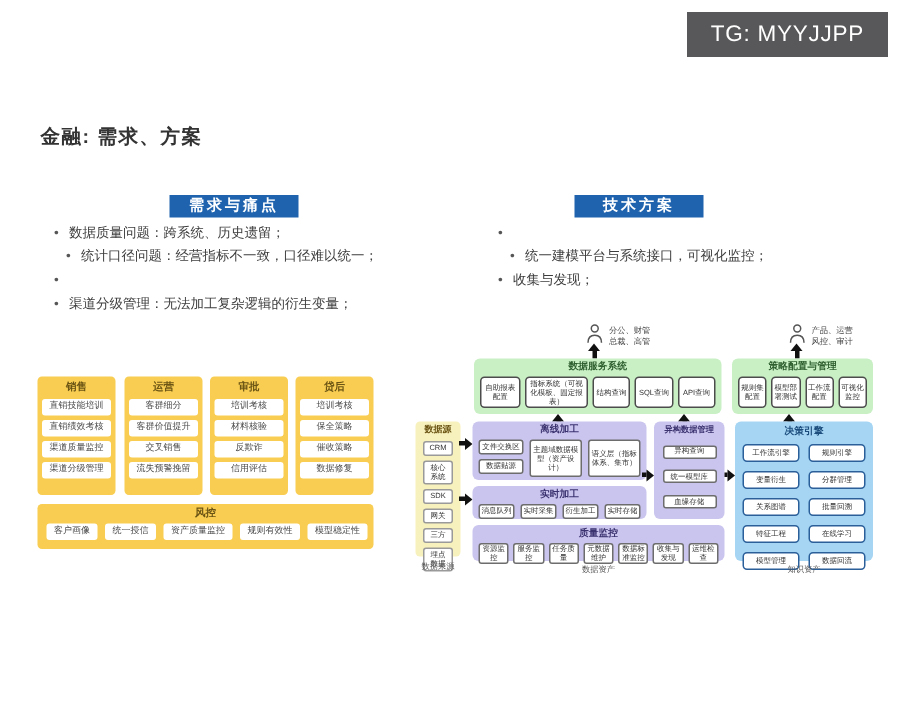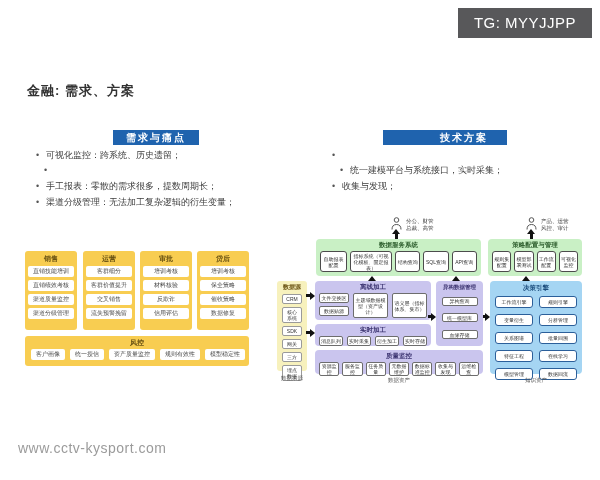--- a/index.html
+++ b/index.html
@@ -93,42 +93,42 @@
 <div class="stage">
 
   <div class="abs badge">TG: MYYJJPP</div>
 
   <div class="abs hdr-pill" style="left:113px;top:130px;width:86px;">需求与痛点</div>
 
   <div class="abs slide-title">金融: 需求、方案</div>
 
   <div class="abs bullet-line" style="left:36px;top:149px;width:285px;">
     <span class="bullet-dot">•</span>
-    <span>可视化监控：跨系统、历史遗留；</span>
+    <span>数据质量问题：跨系统、历史遗留；</span>
   </div>
   <div class="abs bullet-line" style="left:44px;top:164px;width:285px;">
     <span class="bullet-dot">•</span>
+    <span>统计口径问题：经营指标不一致，口径难以统一；</span>
   </div>
   <div class="abs bullet-line" style="left:36px;top:180px;width:285px;">
     <span class="bullet-dot">•</span>
-    <span>手工报表：零散的需求很多，提数周期长；</span>
   </div>
   <div class="abs bullet-line" style="left:36px;top:196px;width:285px;">
     <span class="bullet-dot">•</span>
     <span>渠道分级管理：无法加工复杂逻辑的衍生变量；</span>
   </div>
 
-  <div class="abs hdr-pill" style="left:383px;top:130px;width:86px;padding-left:38px;">技术方案</div>
+  <div class="abs hdr-pill" style="left:383px;top:130px;width:86px;">技术方案</div>
 
   <div class="abs bullet-line" style="left:332px;top:149px;width:250px;">
     <span class="bullet-dot">•</span>
   </div>
   <div class="abs bullet-line" style="left:340px;top:164px;width:250px;">
     <span class="bullet-dot">•</span>
-    <span>统一建模平台与系统接口，实时采集；</span>
+    <span>统一建模平台与系统接口，可视化监控；</span>
   </div>
   <div class="abs bullet-line" style="left:332px;top:180px;width:250px;">
     <span class="bullet-dot">•</span>
     <span>收集与发现；</span>
   </div>
 
   <div class="abs ycol" style="left:25px;top:251px;width:52px;height:79px;">
     <div class="ycol-title">销售</div>
     <div class="ybox">直销技能培训</div>
     <div class="ybox">直销绩效考核</div>
@@ -317,15 +317,14 @@
       <div class="eitem">关系图谱</div>
       <div class="eitem">批量回溯</div>
       <div class="eitem">特征工程</div>
       <div class="eitem">在线学习</div>
       <div class="eitem">模型管理</div>
       <div class="eitem">数据回流</div>
     </div>
   </div>
   <div class="abs lbl" style="left:490px;top:377px;width:92px;">知识资产</div>
 
-  <div class="abs watermark">www.cctv-kysport.com</div>
 
 </div>
 
 </body></html>

